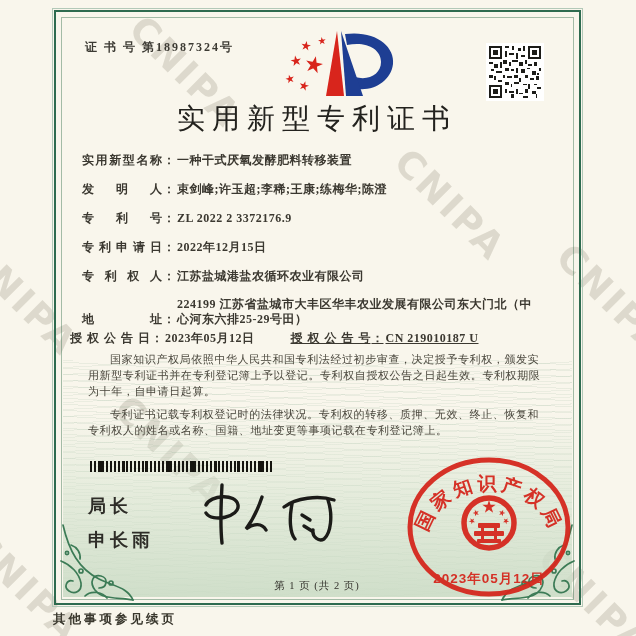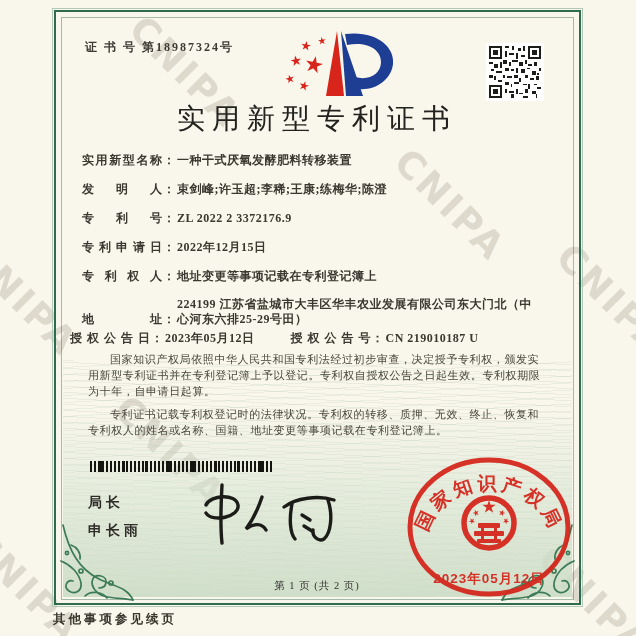--- a/index.html
+++ b/index.html
@@ -46,33 +46,33 @@
     font-size:12px;font-weight:bold;color:#3b3830;}
   .field-row{display:flex;line-height:16px;margin-bottom:13px;align-items:flex-end;}
   .f-label{display:inline-block;width:80px;text-align:justify;text-align-last:justify;flex:none;}
   .f-colon{flex:none;margin:0 2px 0 1px;}
   .f-value{letter-spacing:.5px;}
   .field-row.addr{margin-bottom:20px;line-height:15px;}
   .field-row.addr .f-value{width:362px;}
   .grant-row{position:absolute;left:70px;top:330px;width:478px;z-index:3;display:flex;
     font-size:12px;font-weight:bold;color:#3b3830;line-height:16px;}
   .grant-row .pair{display:flex;}
-  .grant-row .pair.second{margin-left:36px;}
+  .grant-row .pair.second{margin-left:36px;text-decoration:underline;}
   
   .paras{position:absolute;left:88px;top:351px;width:460px;z-index:3;
     font-size:11px;line-height:16px;color:#49463c;letter-spacing:.6px;}
   .paras p{margin:0 0 7px 0;text-indent:2em;}
   
   .barcode{position:absolute;left:90px;top:461px;width:183px;height:11px;z-index:4;
     background:
       repeating-linear-gradient(90deg,#15150f 0 2px,rgba(0,0,0,0) 2px 4px),
       repeating-linear-gradient(90deg,rgba(0,0,0,0) 0 9px,#15150f 9px 12px,rgba(0,0,0,0) 12px 23px);}
   .signer{position:absolute;left:88px;top:494px;z-index:4;
     font-family:"Liberation Sans","DejaVu Sans",sans-serif;
-    font-size:14px;font-weight:bold;letter-spacing:4px;color:#2e2d28;}
+    font-size:18px;font-weight:bold;letter-spacing:4px;color:#2e2d28;}
   .signer div{margin-bottom:10px;}
   .signature{position:absolute;left:192px;top:477px;width:158px;height:76px;z-index:4;}
   .seal{position:absolute;left:404px;top:451px;width:170px;height:152px;z-index:5;opacity:.95;}
   .page-info{position:absolute;left:53px;top:579px;width:528px;z-index:4;text-align:center;
     font-size:10.5px;color:#33322c;letter-spacing:1px;}
   .footer-note{position:absolute;left:53px;top:611px;width:528px;z-index:3;text-align:left;
     font-size:12.5px;font-weight:bold;letter-spacing:3px;color:#3a382e;}
 </style>
 </head>
 <body>
@@ -226,21 +226,21 @@
         <span class="f-value">ZL 2022 2 3372176.9</span>
     </div>
     <div class="field-row">
       <span class="f-label">专利申请日</span>
         <span class="f-colon">：</span>
         <span class="f-value">2022年12月15日</span>
     </div>
     <div class="field-row">
       <span class="f-label">专利权人</span>
         <span class="f-colon">：</span>
-        <span class="f-value">地址变更等事项记载在专利登记簿上</span>
+        <span class="f-value">江苏盐城港盐农循环农业有限公司</span>
     </div>
     <div class="field-row addr">
       <span class="f-label">地址</span>
         <span class="f-colon">：</span>
         <span class="f-value">224199 江苏省盐城市大丰区华丰农业发展有限公司东大门北（中心河东六排25-29号田）</span>
     </div>
   </div>
 
   <div class="grant-row">
     <span class="pair">

